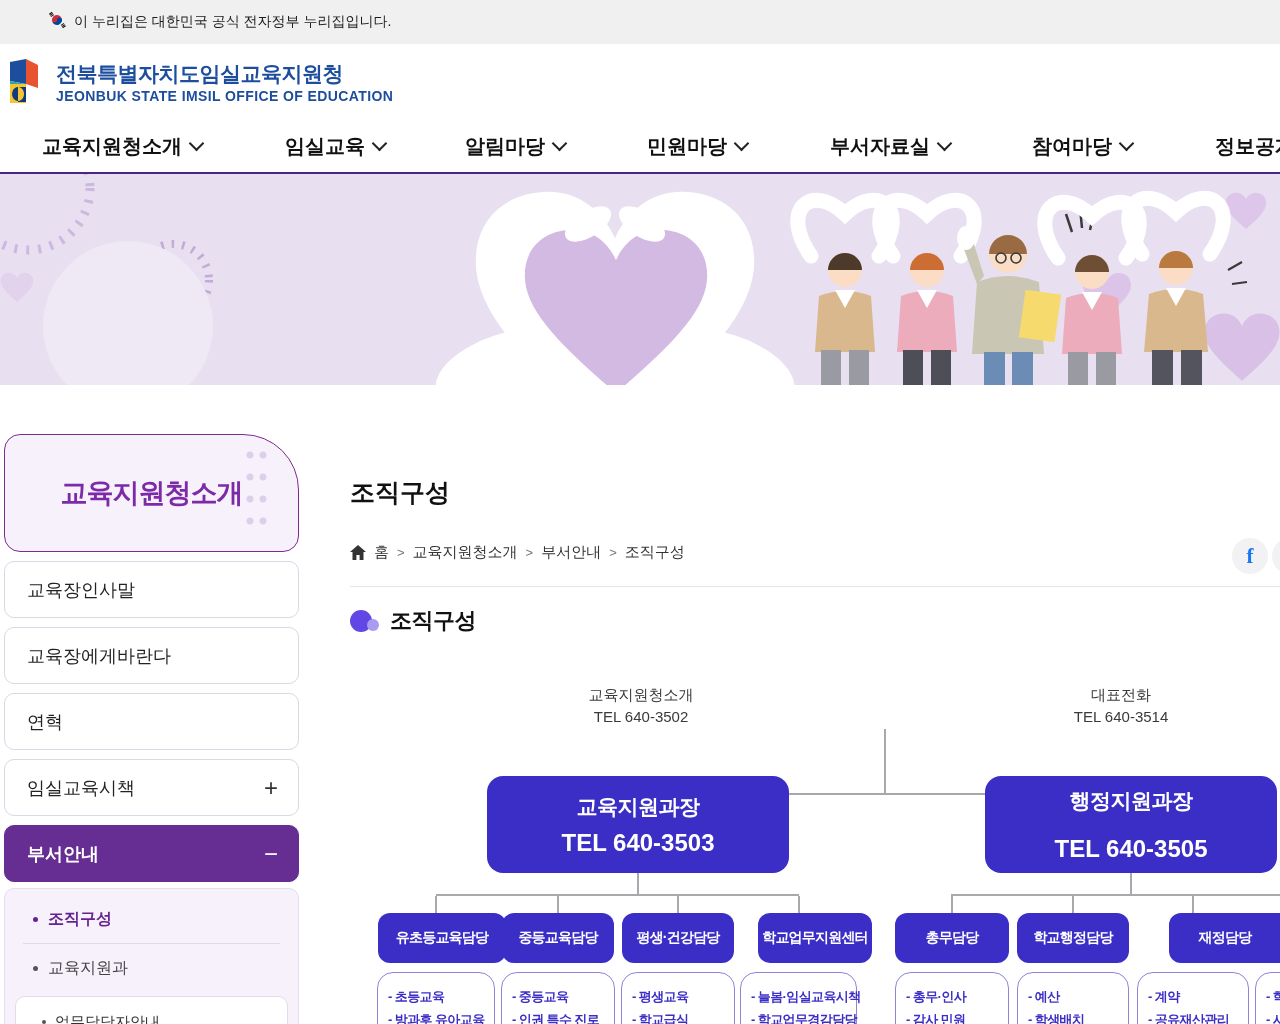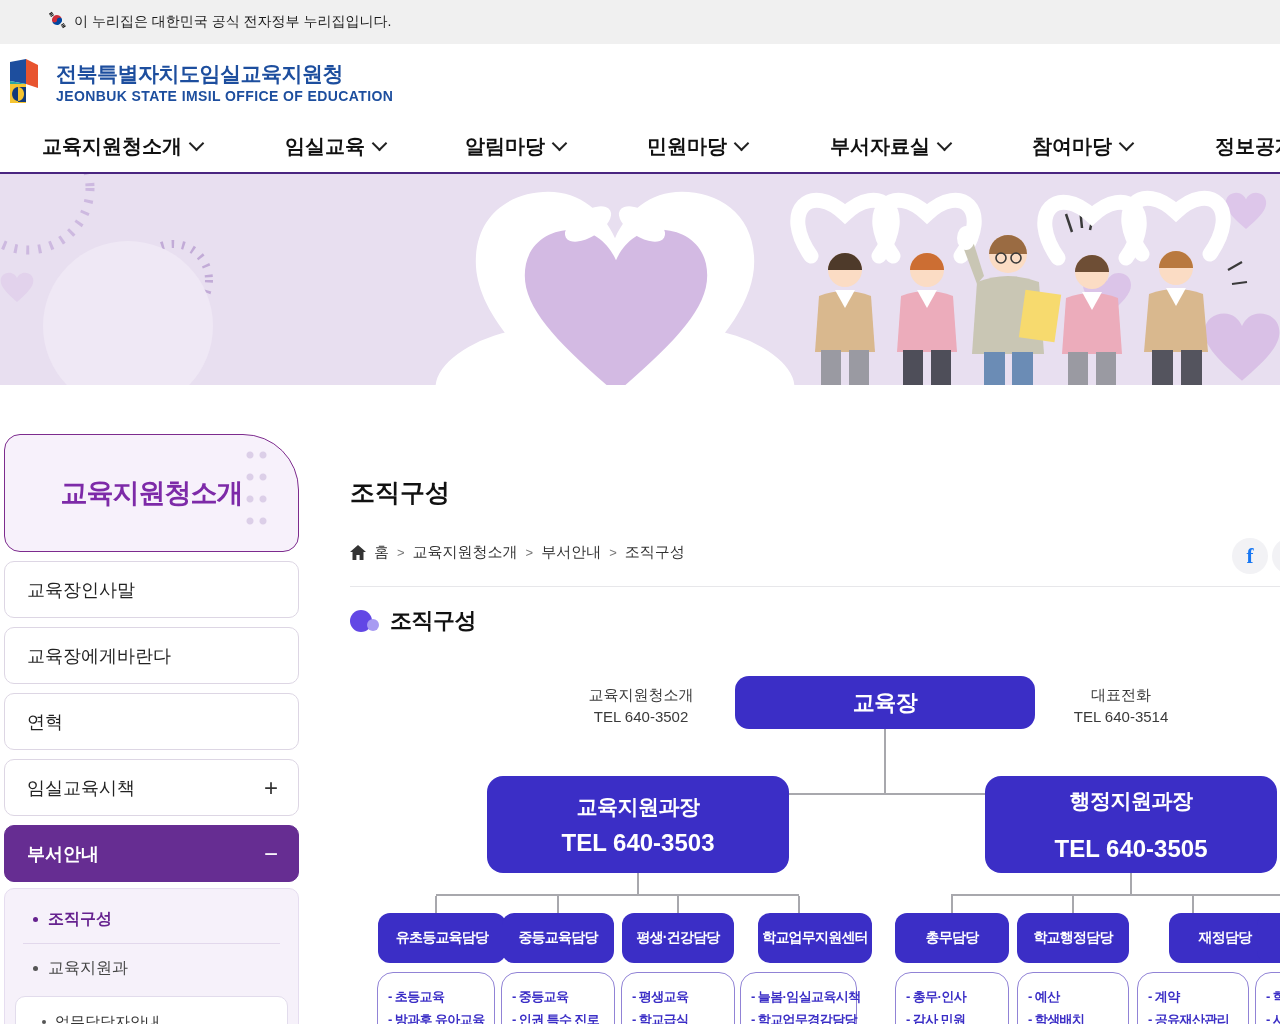--- a/index.html
+++ b/index.html
@@ -314,21 +314,20 @@
     <div class="oline" style="left:780px;top:213px;width:2px;height:23px;"></div>
     <div class="oline" style="left:601px;top:234px;width:329px;height:2px;"></div>
     <div class="oline" style="left:601px;top:236px;width:2px;height:17px;"></div>
     <div class="oline" style="left:722px;top:236px;width:2px;height:17px;"></div>
     <div class="oline" style="left:842px;top:236px;width:2px;height:17px;"></div>
 
     <div class="note" style="left:191px;">
       <div>교육지원청소개</div>
       <div>TEL 640-3502</div>
     </div>
-    <div class="box-top">교육장</div>
     <div class="note" style="left:671px;">
       <div>대표전화</div>
       <div>TEL 640-3514</div>
     </div>
 
     <div class="box-div" style="left:137px;width:302px;">
       <span class="t">교육지원과장</span>
       <span class="tel">TEL 640-3503</span>
     </div>
     <div class="box-div" style="left:635px;width:292px;gap:20px;">

